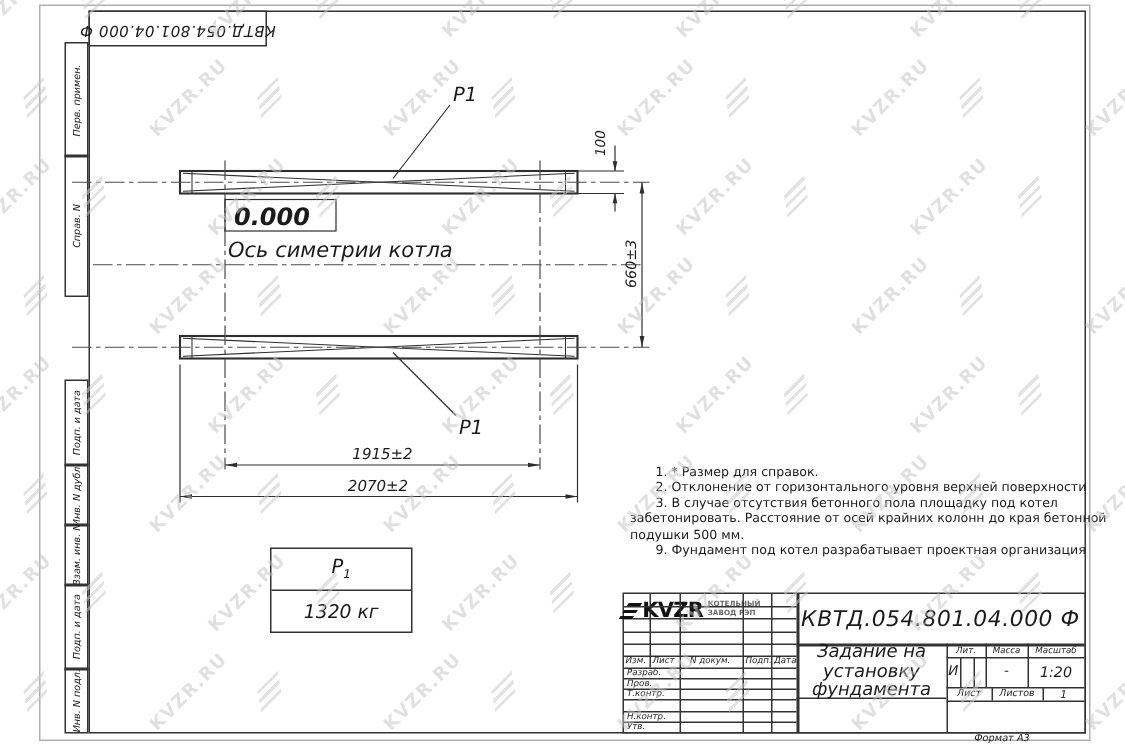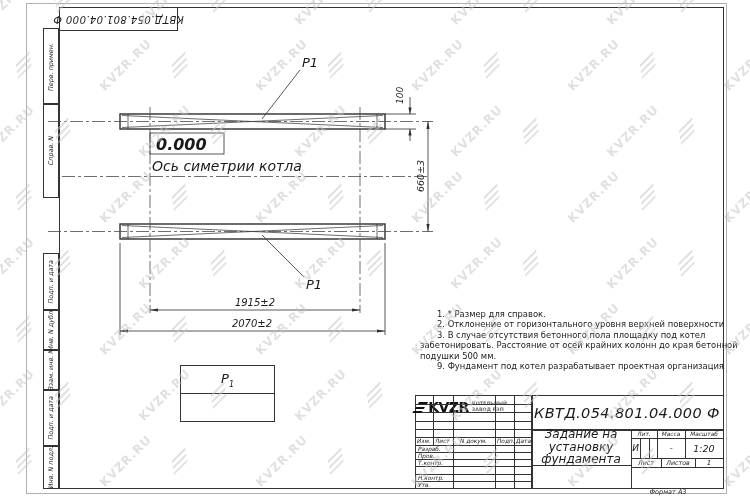--- a/index.html
+++ b/index.html
@@ -134,20 +134,21 @@
   <text transform="translate(403 104) rotate(-90)" font-size="9" font-style="italic">100</text>
   <text transform="translate(424 192) rotate(-90)" font-size="9.5" font-style="italic">660±3</text>
   <text x="255" y="306" text-anchor="middle" font-size="10" font-style="italic">1915±2</text>
   <text x="252" y="327" text-anchor="middle" font-size="10" font-style="italic">2070±2</text>
 </svg>
 
 <div class="abs load-table">
   <div class="load-top">
     <span><span>Р</span><sub style="font-size:8px;">1</sub></span>
   </div>
+  <div class="load-bot">1320 кг</div>
 </div>
 
 <div class="abs notes">
   <div class="note-line note-ind">1. * Размер для справок.</div>
   <div class="note-line note-ind">2. Отклонение от горизонтального уровня верхней поверхности</div>
   <div class="note-line note-ind">3. В случае отсутствия бетонного пола площадку под котел</div>
   <div class="note-line">забетонировать. Расстояние от осей крайних колонн до края бетонной</div>
   <div class="note-line">подушки 500 мм.</div>
   <div class="note-line note-ind">9. Фундамент под котел разрабатывает проектная организация</div>
 </div>

